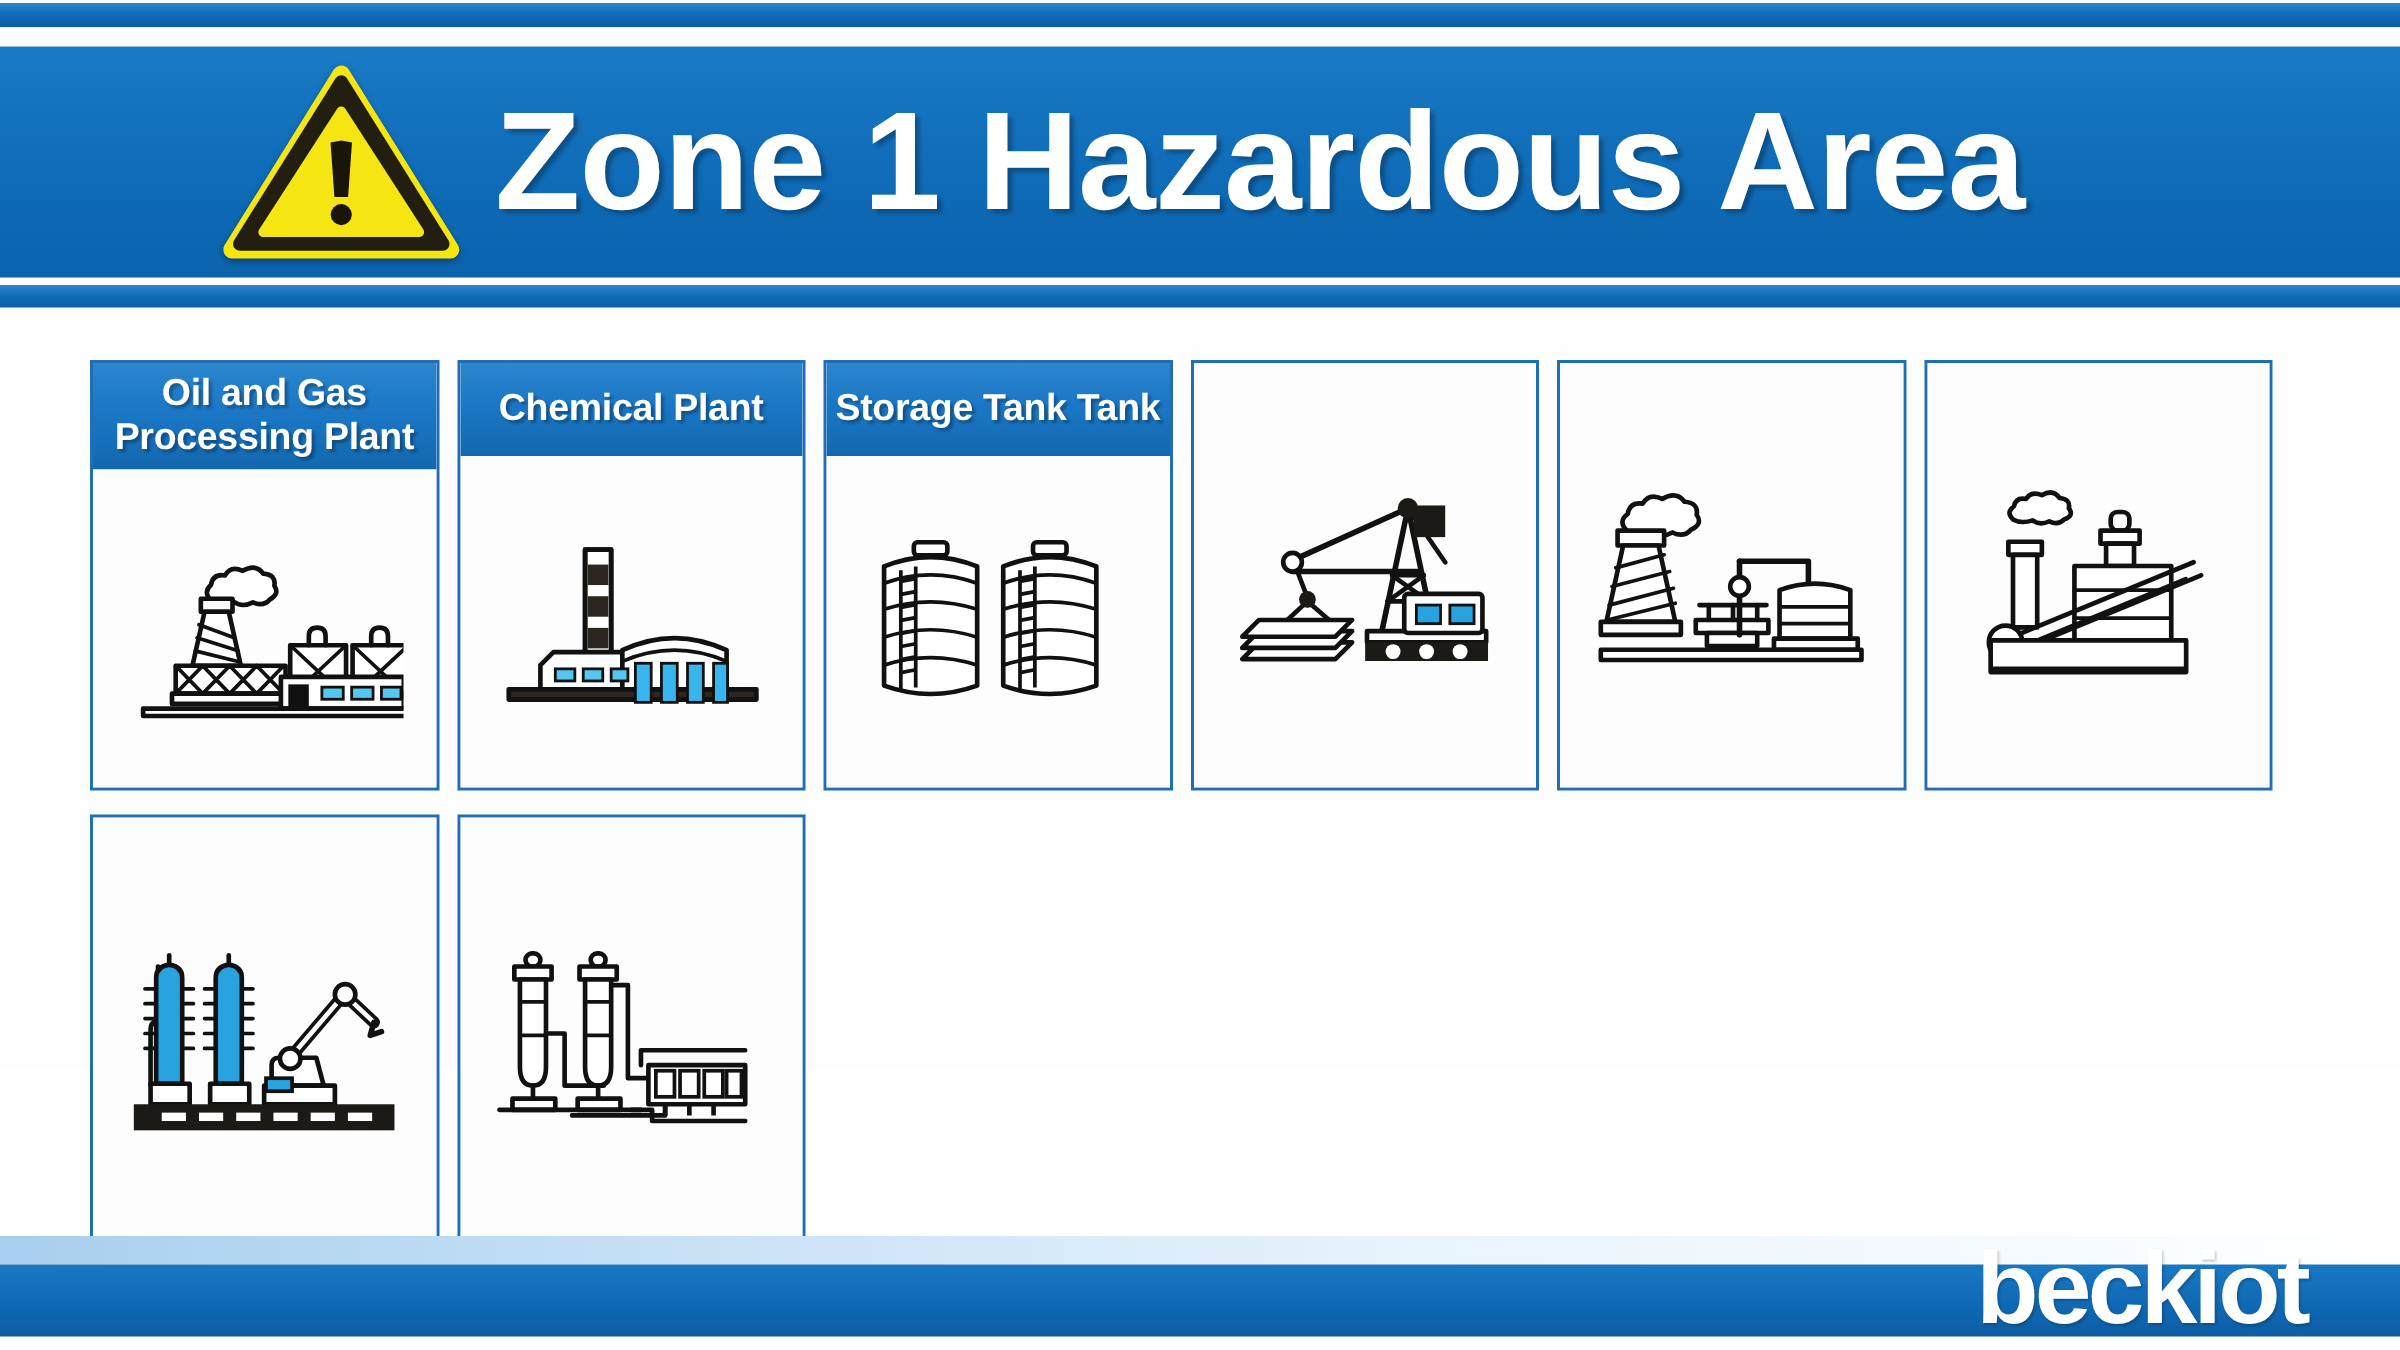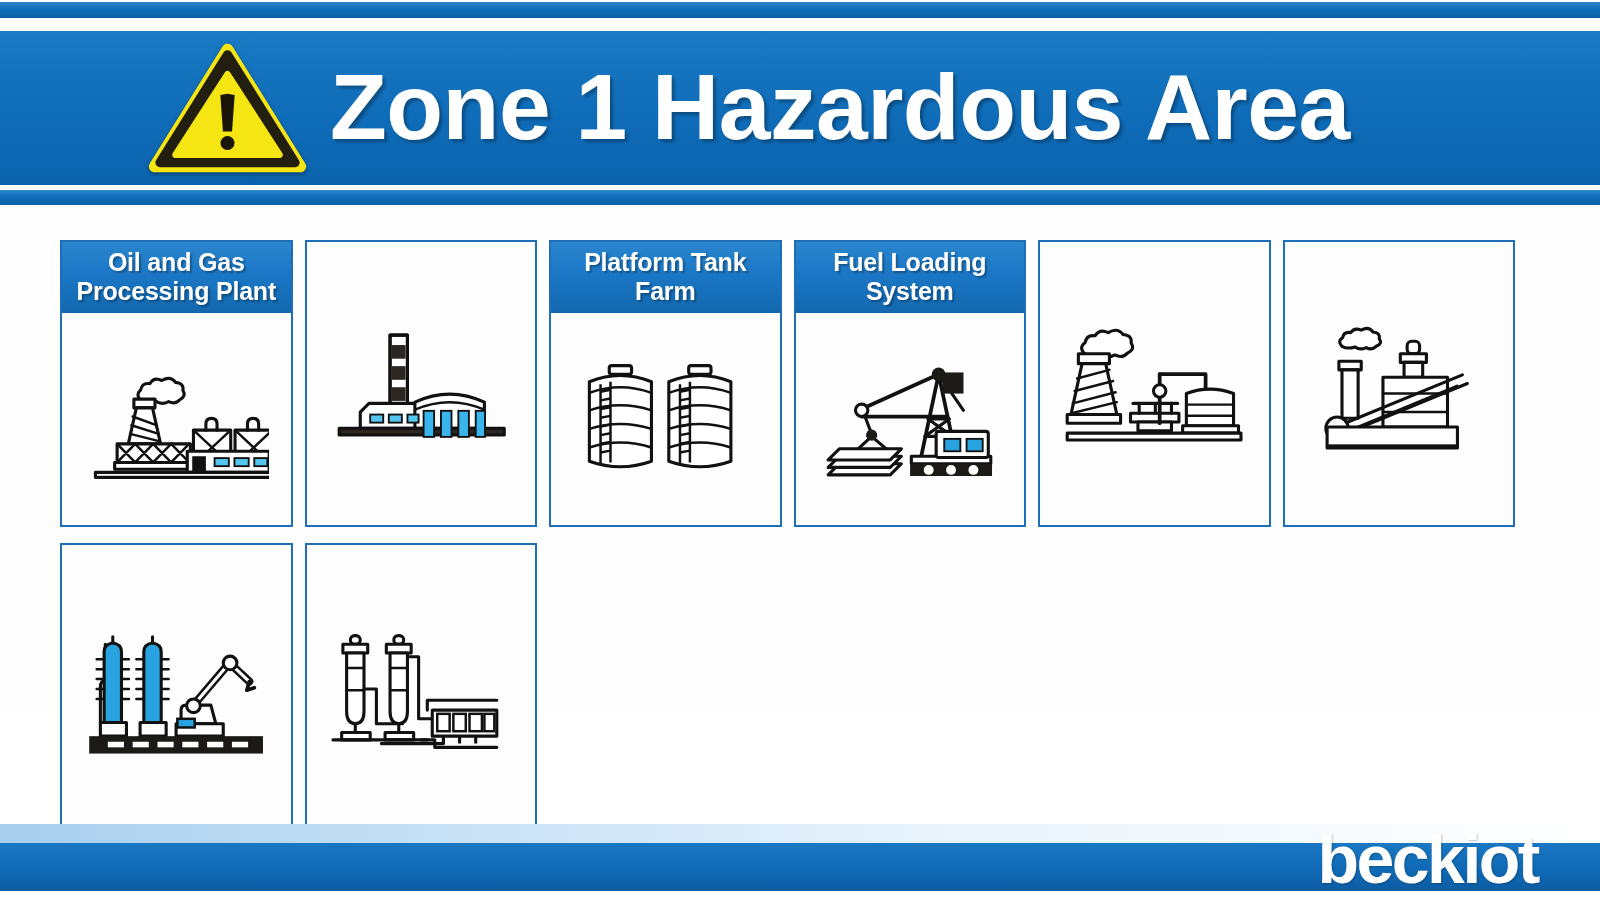--- a/index.html
+++ b/index.html
@@ -147,20 +147,21 @@
           <g stroke="#111" stroke-width="3">
             <rect x="212" y="163" width="23" height="13" fill="#54c6f0"></rect>
             <rect x="244" y="163" width="23" height="13" fill="#54c6f0"></rect>
             <rect x="276" y="163" width="21" height="13" fill="#54c6f0"></rect>
           </g>
         </svg>
       </div>
     </div>
 
     <div class="card">
+      <div class="card-hdr">Chemical Plant</div>
       <div class="card-body">
         <svg viewBox="0 0 300 200">
           <g fill="none" stroke="#111" stroke-width="5" stroke-linejoin="round">
 
             <rect x="100" y="22" width="28" height="125" fill="#fff"></rect>
           </g>
           <g fill="#2b2620">
             <rect x="103" y="38" width="22" height="22"></rect>
             <rect x="103" y="72" width="22" height="22"></rect>
             <rect x="103" y="106" width="22" height="22"></rect>
@@ -181,21 +182,21 @@
             <rect x="154" y="144" width="17" height="42" fill="#39b5ee"></rect>
             <rect x="182" y="144" width="17" height="42" fill="#39b5ee"></rect>
             <rect x="210" y="144" width="17" height="42" fill="#39b5ee"></rect>
             <rect x="238" y="144" width="15" height="42" fill="#39b5ee"></rect>
           </g>
         </svg>
       </div>
     </div>
 
     <div class="card">
-      <div class="card-hdr">Platform Tank Farm</div>
+      <div class="card-hdr">Storage Tank Tank</div>
       <div class="card-body">
         <svg viewBox="0 0 300 200">
           <g fill="#fff" stroke="#111" stroke-width="5" stroke-linejoin="round">
 
             <path d="M28 40 Q78 20 128 40 L128 168 Q78 186 28 168 Z"></path>
             <rect x="60" y="14" width="36" height="14" rx="4"></rect>
             <path d="M28 58 Q78 40 128 58" fill="none" stroke-width="4"></path>
             <path d="M28 86 Q78 70 128 86" fill="none" stroke-width="4"></path>
             <path d="M28 116 Q78 100 128 116" fill="none" stroke-width="4"></path>
             <path d="M28 146 Q78 130 128 146" fill="none" stroke-width="4"></path>
@@ -214,21 +215,20 @@
                      M46 112 L62 109 M46 126 L62 123 M46 140 L62 137 M46 154 L62 151"></path>
             <path d="M174 44 L174 172 M190 40 L190 170"></path>
             <path d="M174 56 L190 53 M174 70 L190 67 M174 84 L190 81 M174 98 L190 95
                      M174 112 L190 109 M174 126 L190 123 M174 140 L190 137 M174 154 L190 151"></path>
           </g>
         </svg>
       </div>
     </div>
 
     <div class="card">
-      <div class="card-hdr">Fuel Loading System</div>
       <div class="card-body">
         <svg viewBox="0 0 300 200">
           <g fill="none" stroke="#111" stroke-width="5" stroke-linejoin="round" stroke-linecap="round">
 
             <path d="M72 84 L196 28" stroke-width="6"></path>
             <path d="M72 96 L206 96" stroke-width="6"></path>
             <path d="M196 28 L236 86"></path>
 
             <path d="M168 160 L196 28 L224 160" stroke-width="6"></path>
             <path d="M174 128 L218 128 M179 100 L213 100"></path>

